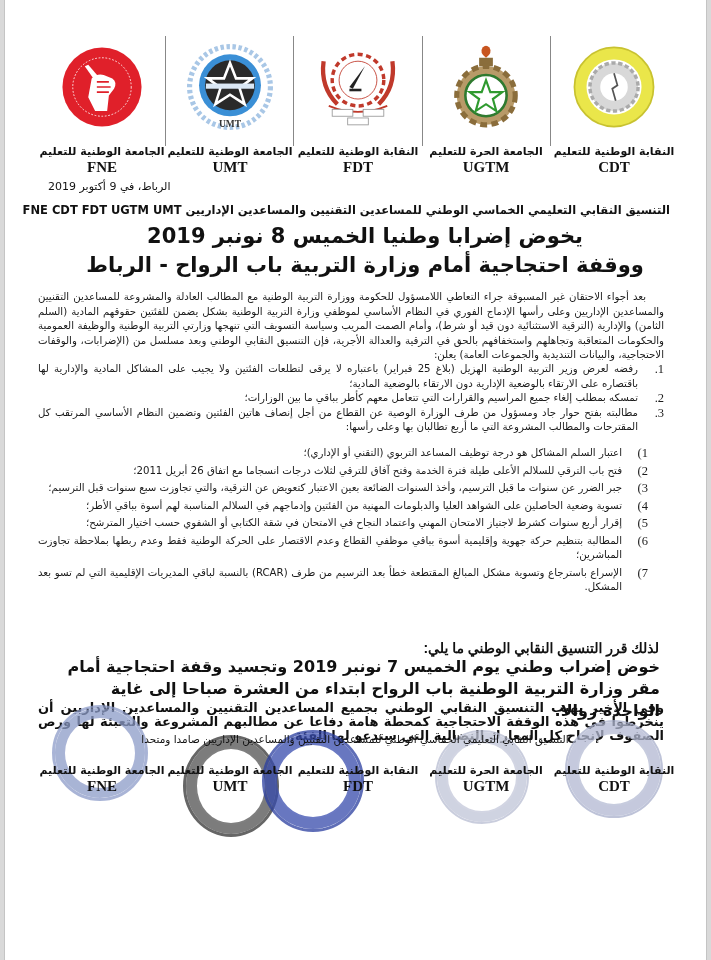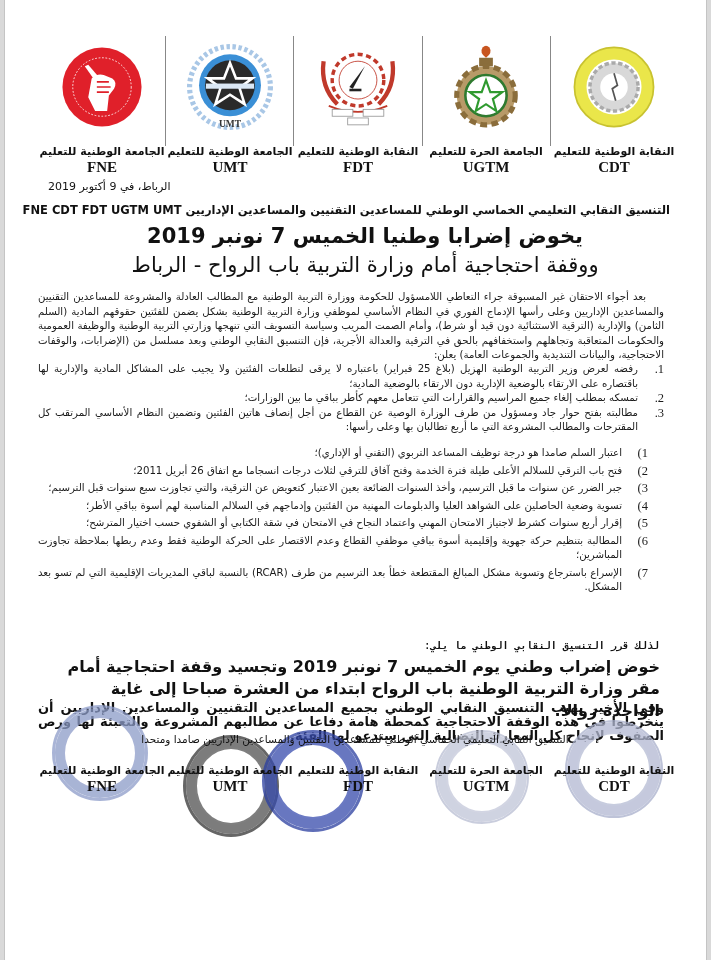--- a/index.html
+++ b/index.html
@@ -20,35 +20,35 @@
   .org-label .ar { font-family:"DejaVu Sans","Liberation Sans",sans-serif; font-size:11px; font-weight:bold; direction:rtl; display:block; }
   .org-label .abbr { font-family:"Liberation Serif",serif; font-size:15px; font-weight:bold; display:block; margin-top:1px; }
 
   .date { position:absolute; top:180px; left:48px; font-family:"DejaVu Sans","Liberation Sans",sans-serif; font-size:11px; direction:rtl; }
 
   .subtitle { position:absolute; top:203px; left:60px; width:610px; text-align:center; direction:rtl;
     font-family:"DejaVu Sans","Liberation Sans",sans-serif; font-size:11.5px; font-weight:bold; white-space:nowrap; }
   .headline1 { position:absolute; top:224px; left:60px; width:610px; text-align:center; direction:rtl;
     font-family:"DejaVu Sans","Liberation Sans",sans-serif; font-size:21px; font-weight:bold; }
   .headline2 { position:absolute; top:253px; left:60px; width:610px; text-align:center; direction:rtl;
-    font-family:"DejaVu Sans","Liberation Sans",sans-serif; font-size:21px; font-weight:normal; }
+    font-family:"DejaVu Sans","Liberation Sans",sans-serif; font-size:21px; font-weight:bold; }
 
   .body-text { position:absolute; left:38px; width:626px; direction:rtl; text-align:justify;
     font-family:"DejaVu Sans","Liberation Sans",sans-serif; font-size:10.2px; line-height:14.5px; color:#1a1a1a; }
   .intro { top:290px; text-indent:18px; }
   .list1 { top:362px; }
   .list1 .item, .list2 .item { display:flex; direction:rtl; }
   .list1 .num { width:26px; flex:none; text-align:right; font-family:"Liberation Serif",serif; font-size:12.5px; }
   .list1 .txt, .list2 .txt { flex:1; }
   .list2 { top:446px; padding-right:16px; width:610px; }
   .list2 .num { width:26px; flex:none; text-align:right; font-family:"Liberation Serif",serif; font-size:12.5px; }
   .list2 .item { margin-bottom:3px; }
 
   .decision-intro { position:absolute; top:640px; right:52px; direction:rtl;
-    font-family:Liberation Mono, monospace; font-size:10px; font-weight:bold; }
+    font-family:Liberation Sans, sans-serif; font-size:14px; font-weight:bold; }
   .decision { position:absolute; top:656px; left:60px; width:600px; direction:rtl; text-align:right;
     font-family:"DejaVu Sans","Liberation Sans",sans-serif; font-size:16px; font-weight:bold; line-height:22px; }
   .closing { position:absolute; top:701px; left:38px; width:626px; direction:rtl; text-align:justify;
     font-family:"DejaVu Sans","Liberation Sans",sans-serif; font-size:13px; font-weight:bold; line-height:14px; }
   .sign-off { position:absolute; top:732px; left:110px; width:490px; direction:rtl; text-align:center;
     font-family:"DejaVu Sans","Liberation Sans",sans-serif; font-size:10.5px; line-height:14px; z-index:3; }
 
   .signatures { position:absolute; top:764px; left:38px; width:640px; display:flex; direction:ltr; z-index:3; }
   .sig { flex:1; text-align:center; }
   .sig .ar { font-family:"DejaVu Sans","Liberation Sans",sans-serif; font-size:11px; font-weight:bold; direction:rtl; display:block; }
@@ -134,21 +134,21 @@
   </div>
   <div class="org-label">
     <span class="ar">النقابة الوطنية للتعليم</span>
     <span class="abbr">CDT</span>
   </div>
 </div>
 
 <div class="date">الرباط، في 9 أكتوبر 2019</div>
 
 <div class="subtitle">التنسيق النقابي التعليمي الخماسي الوطني للمساعدين التقنيين والمساعدين الإداريين FNE CDT FDT UGTM UMT</div>
-<div class="headline1">يخوض إضرابا وطنيا الخميس 7 نونبر 2019</div>
+<div class="headline1">يخوض إضرابا وطنيا الخميس 8 نونبر 2019</div>
 <div class="headline2">ووقفة احتجاجية أمام وزارة التربية باب الرواح - الرباط</div>
 
 <div class="body-text intro">بعد أجواء الاحتقان غير المسبوقة جراء التعاطي اللامسؤول للحكومة ووزارة التربية الوطنية مع المطالب العادلة والمشروعة للمساعدين التقنيين والمساعدين الإداريين وعلى رأسها الإدماج الفوري في النظام الأساسي لموظفي وزارة التربية الوطنية بشكل يضمن للفئتين حقوقهم المادية (السلم الثامن) والإدارية (الترقية الاستثنائية دون قيد أو شرط)، وأمام الصمت المريب وسياسة التسويف التي تنهجها وزارتي التربية الوطنية والوظيفة العمومية والحكومات المتعاقبة وتجاهلهم واستخفافهم بالحق في الترقية والعدالة الأجرية، فإن التنسيق النقابي الوطني وبعد مسلسل من (الإضرابات، والوقفات الاحتجاجية، والبيانات التنديدية والجموعات العامة) يعلن:</div>
 
 <div class="body-text list1">
   <div class="item">
     <span class="num">1.</span>
     <span class="txt">رفضه لعرض وزير التربية الوطنية الهزيل (بلاغ 25 فبراير) باعتباره لا يرقى لتطلعات الفئتين ولا يجيب على المشاكل المادية والإدارية لها باقتصاره على الارتقاء بالوضعية الإدارية دون الارتقاء بالوضعية المادية؛</span>
   </div>
   <div class="item">
@@ -157,21 +157,21 @@
   </div>
   <div class="item">
     <span class="num">3.</span>
     <span class="txt">مطالبته بفتح حوار جاد ومسؤول من طرف الوزارة الوصية عن القطاع من أجل إنصاف هاتين الفئتين وتضمين النظام الأساسي المرتقب كل المقترحات والمطالب المشروعة التي ما أربع تطالبان بها وعلى رأسها:</span>
   </div>
 </div>
 
 <div class="body-text list2">
   <div class="item">
     <span class="num">1)</span>
-    <span class="txt">اعتبار السلم صامدا هو درجة توظيف المساعد التربوي (التقني أو الإداري)؛</span>
+    <span class="txt">اعتبار السلم المشاكل هو درجة توظيف المساعد التربوي (التقني أو الإداري)؛</span>
   </div>
   <div class="item">
     <span class="num">2)</span>
     <span class="txt">فتح باب الترقي للسلالم الأعلى طيلة فترة الخدمة وفتح آفاق للترقي لثلاث درجات انسجاما مع اتفاق 26 أبريل 2011؛</span>
   </div>
   <div class="item">
     <span class="num">3)</span>
     <span class="txt">جبر الضرر عن سنوات ما قبل الترسيم، وأخذ السنوات الضائعة بعين الاعتبار كتعويض عن الترقية، والتي تجاوزت سبع سنوات قبل الترسيم؛</span>
   </div>
   <div class="item">

